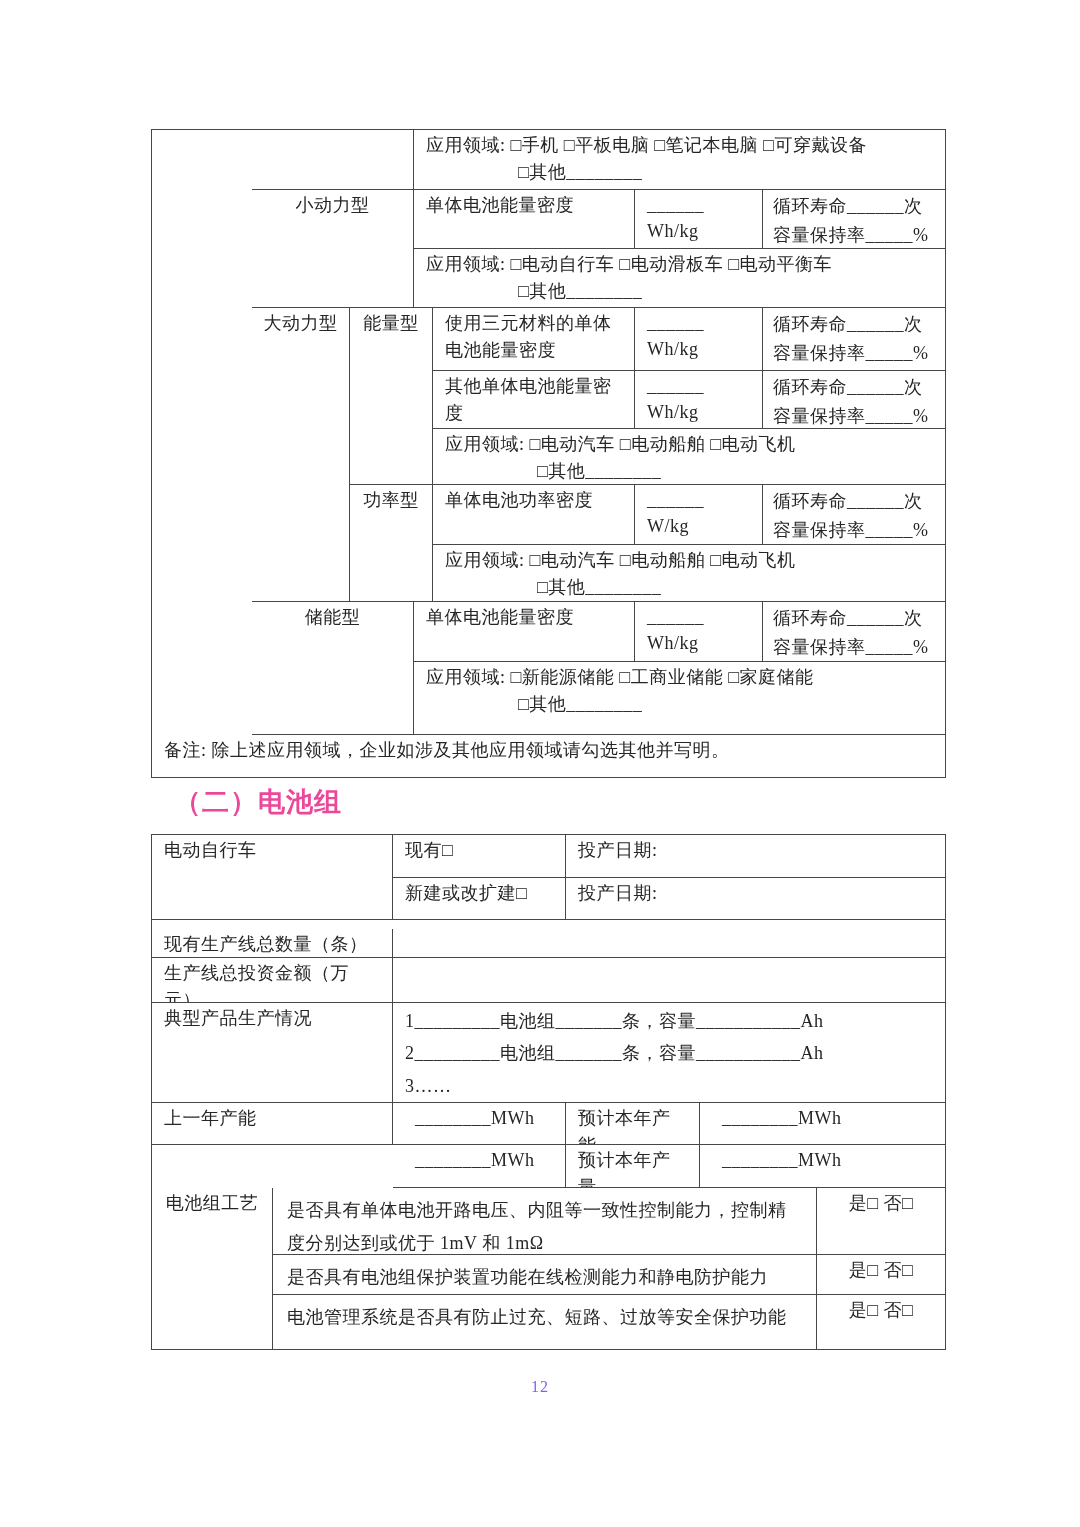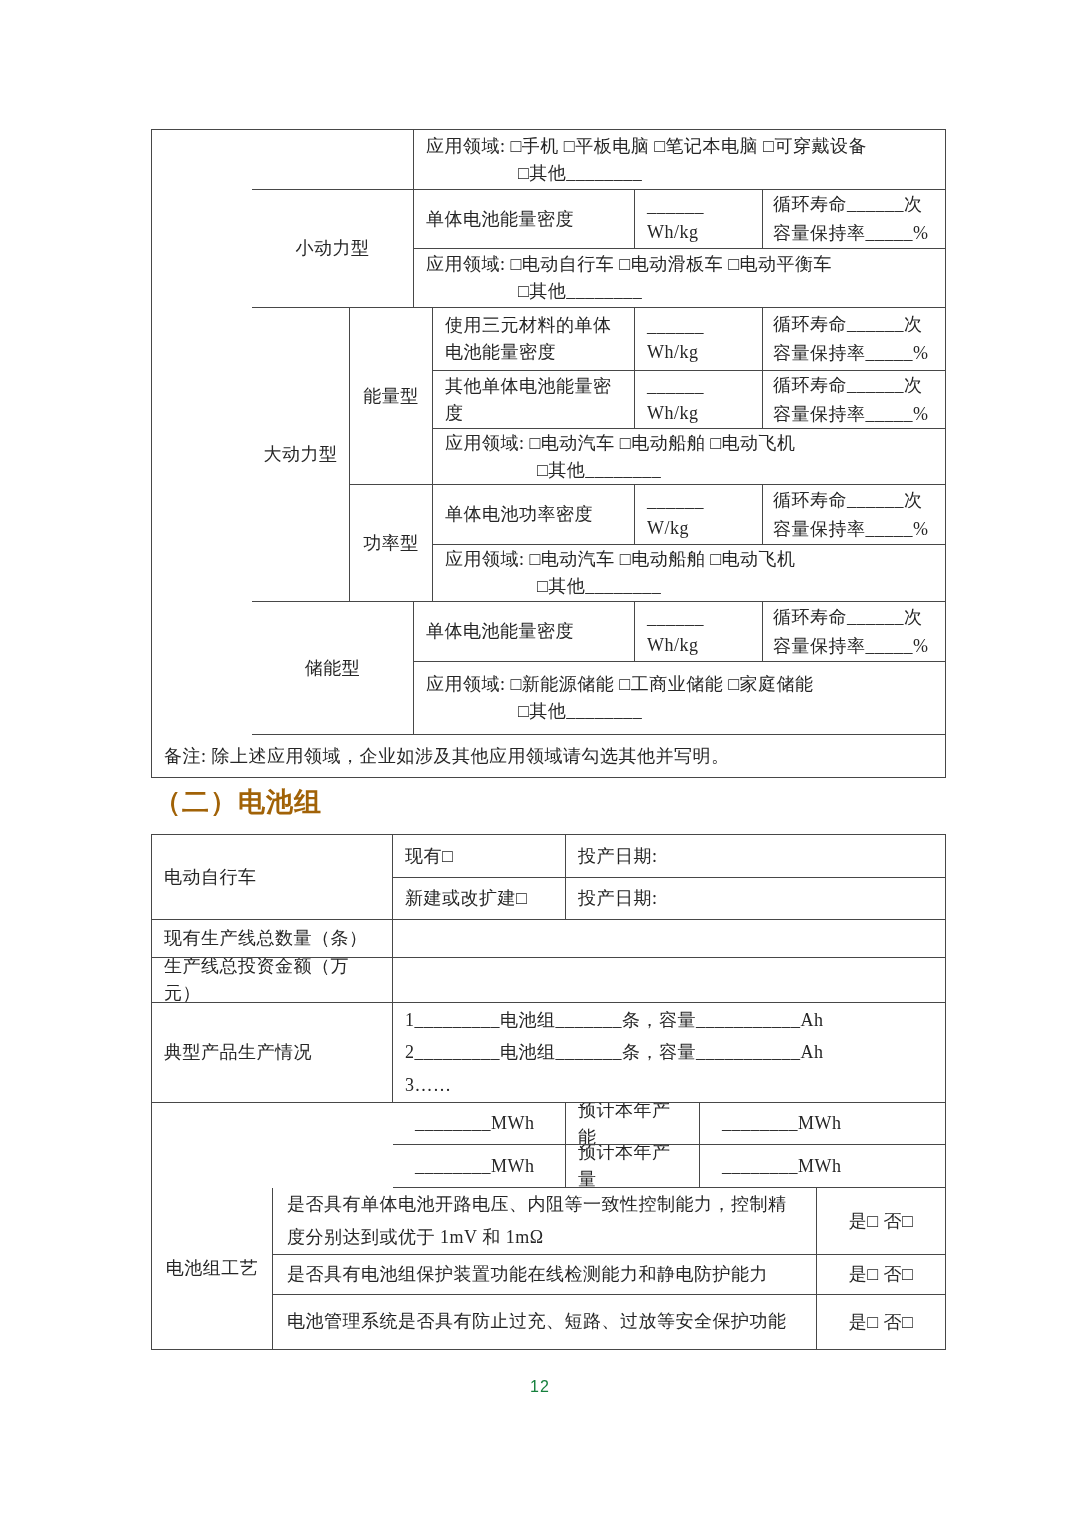--- a/index.html
+++ b/index.html
@@ -24,41 +24,40 @@
     border-top:1.5px solid var(--bc);
     border-left:1.5px solid var(--bc);
     background:#fff;
   }
   .c{
     border-right:1.5px solid var(--bc);
     border-bottom:1.5px solid var(--bc);
     box-sizing:border-box;
     display:flex;
     flex-direction:column;
-    justify-content:center;
     padding:2px 12px;
     line-height:1.5;
     overflow:hidden;
   }
   .center{align-items:center;text-align:center;padding:2px 4px;}
   .app .l2{padding-left:92px;}
   .val{line-height:1.45;}
   .cyc{padding:2px 0 2px 10px;line-height:1.6;}
   .tech-head{justify-content:flex-start;align-items:center;text-align:center;padding-top:170px;}
   .q{line-height:1.85;padding:6px 14px;}
   .lines div{line-height:1.8;font-family:Liberation Serif, serif;}
   .title{
-    position:absolute;left:154px;top:784px;
+    position:absolute;left:174px;top:784px;
     font-size:27px;font-weight:bold;letter-spacing:1px;
-    color:#a16207;
+    color:#ec4899;
   }
   .pageno{
     position:absolute;left:0;top:1378px;width:100%;
-    text-align:center;color:#15803d;
-    font-family:Liberation Sans, sans-serif;
+    text-align:center;color:#8b5cf6;
+    font-family:Liberation Serif, serif;
     font-size:16px;letter-spacing:1px;
   }
 </style>
 </head>
 <body>
 
 <div class="page">
 
   <div class="tbl" style="left:151px;top:129px;
               grid-template-columns:100px 98px 64px 19px 202px 128px 183px;
@@ -160,33 +159,34 @@
   <div class="tbl" style="left:151px;top:834px;
               grid-template-columns:121px 120px 173px 134px 117px 129px;
               grid-template-rows:43px 42px 38px 45px 100px 42px 43px 67px 40px 55px;">
 
     <div class="c" style="grid-column:1/3;grid-row:1/3;">电动自行车</div>
     <div class="c" style="grid-column:3/4;grid-row:1/2;">现有□</div>
     <div class="c" style="grid-column:4/7;grid-row:1/2;">投产日期:</div>
     <div class="c" style="grid-column:3/4;grid-row:2/3;">新建或改扩建□</div>
     <div class="c" style="grid-column:4/7;grid-row:2/3;">投产日期:</div>
 
-    <div class="c" style="grid-column:1/3;grid-row:3/4;">现有生产线总数量（条）</div>
+    <div class="c" style="grid-column:1/3;grid-row:3/4;margin-top:9px;">现有生产线总数量（条）</div>
     <div class="c" style="grid-column:3/7;grid-row:3/4;"></div>
 
     <div class="c" style="grid-column:1/3;grid-row:4/5;">生产线总投资金额（万元）</div>
     <div class="c" style="grid-column:3/7;grid-row:4/5;"></div>
 
     <div class="c" style="grid-column:1/3;grid-row:5/6;">典型产品生产情况</div>
     <div class="c lines" style="grid-column:3/7;grid-row:5/6;">
       <div>1_________电池组_______条，容量___________Ah</div>
       <div>2_________电池组_______条，容量___________Ah</div>
       <div>3……</div>
     </div>
 
+    <div class="c" style="grid-column:1/3;grid-row:6/7;">上一年产能</div>
     <div class="c" style="grid-column:3/4;grid-row:6/7;padding-left:22px;">________MWh</div>
     <div class="c" style="grid-column:4/5;grid-row:6/7;">预计本年产能</div>
     <div class="c" style="grid-column:5/7;grid-row:6/7;padding-left:22px;">________MWh</div>
 
     <div class="c" style="grid-column:3/4;grid-row:7/8;padding-left:22px;">________MWh</div>
     <div class="c" style="grid-column:4/5;grid-row:7/8;">预计本年产量</div>
     <div class="c" style="grid-column:5/7;grid-row:7/8;padding-left:22px;">________MWh</div>
 
     <div class="c center" style="grid-column:1/2;grid-row:8/11;">
       <span>电池组工艺</span>

